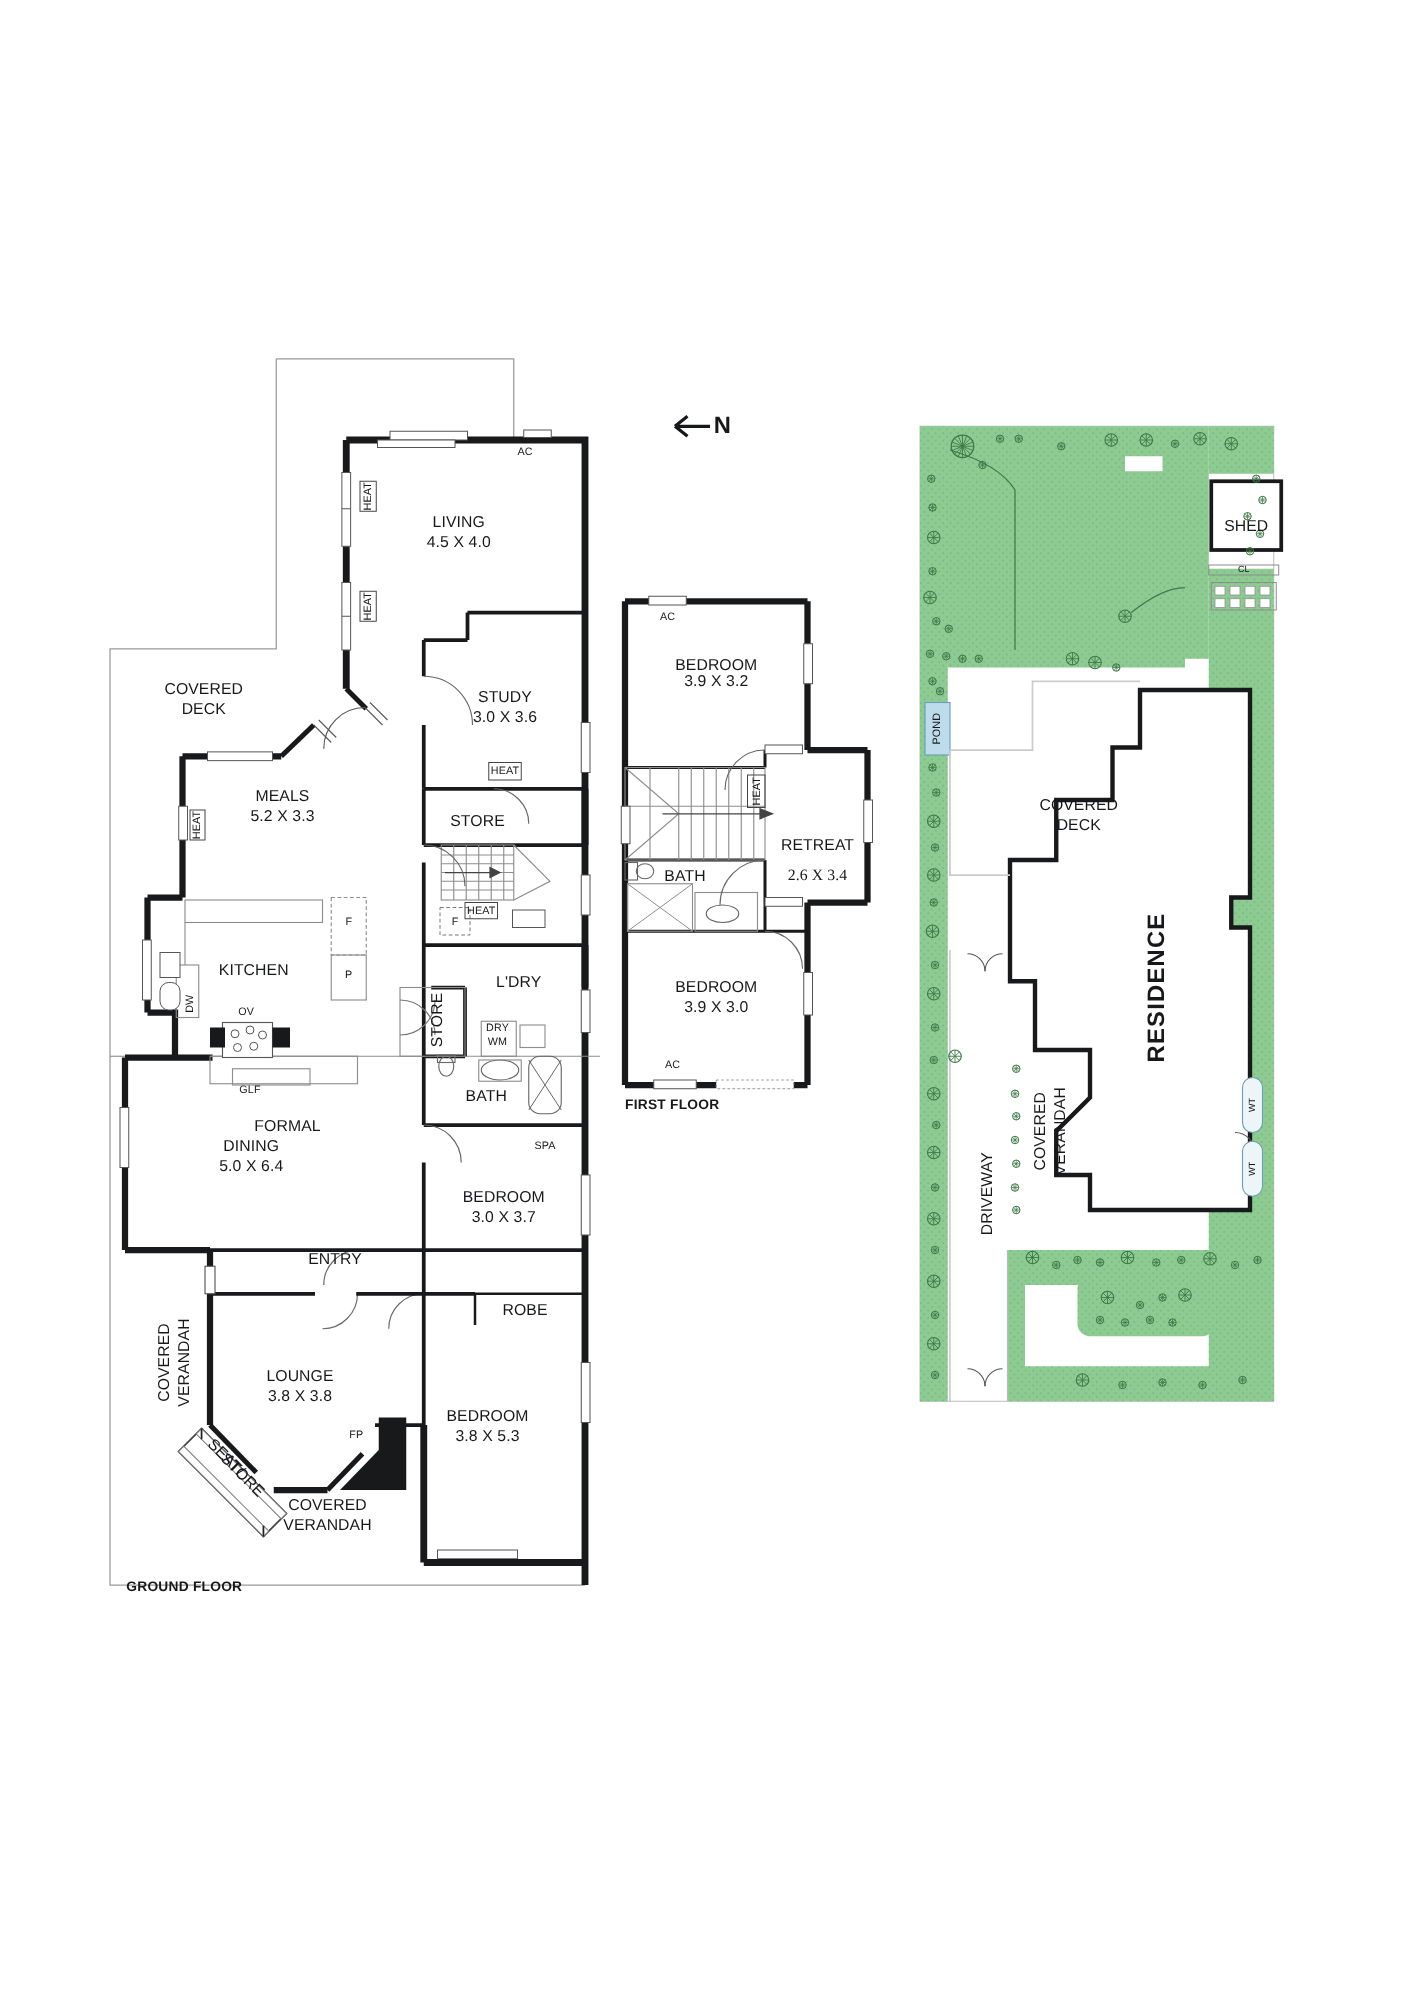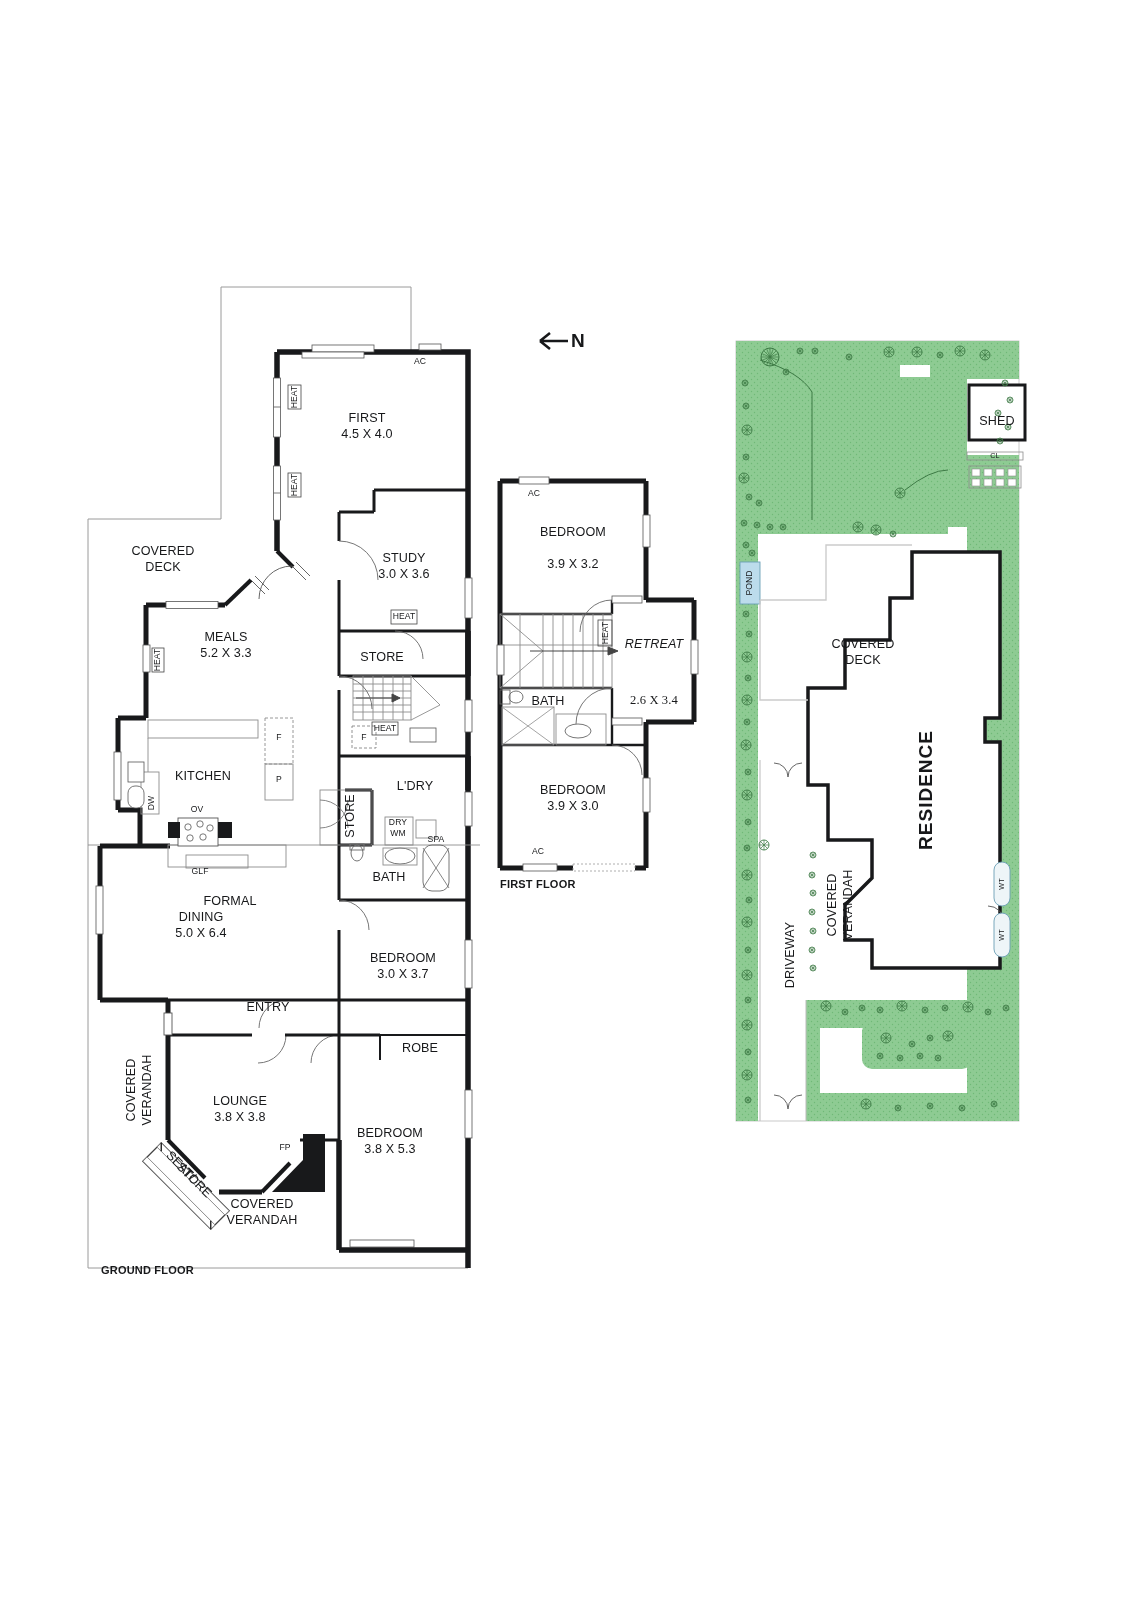--- a/index.html
+++ b/index.html
@@ -504,41 +504,41 @@
       <use href="#shrubS" x="994" y="1104"></use>
     </g>
   </g>
 </svg>
 
 <div class="lbl northlabel ctr" style="left:578px;top:341px;">N</div>
 <svg style="position:absolute;left:534px;top:330px;width:36px;height:22px;" viewBox="0 0 36 22">
   <path d="M34,11 L6,11 M6,11 L16,3 M6,11 L16,19" stroke="#17181a" stroke-width="2.6" fill="none"></path>
 </svg>
 
-<div class="lbl room ctr" style="left:367px;top:418px;">FIRST</div>
+<div class="lbl room ctr" style="left:367px;top:418px;">LIVING</div>
 <div class="lbl room ctr" style="left:367px;top:434px;">4.5 X 4.0</div>
 
 <div class="lbl room ctr" style="left:404px;top:558px;">STUDY</div>
 <div class="lbl room ctr" style="left:404px;top:574px;">3.0 X 3.6</div>
 
 <div class="lbl room ctr" style="left:382px;top:657px;">STORE</div>
 
 <div class="lbl room ctr" style="left:163px;top:551px;">COVERED</div>
 <div class="lbl room ctr" style="left:163px;top:567px;">DECK</div>
 
 <div class="lbl room ctr" style="left:226px;top:637px;">MEALS</div>
 <div class="lbl room ctr" style="left:226px;top:653px;">5.2 X 3.3</div>
 
 <div class="lbl room ctr" style="left:203px;top:776px;">KITCHEN</div>
 
 <div class="lbl room ctr" style="left:395px;top:786px;margin-left:20px;">L'DRY</div>
 <div class="lbl room rot90" style="left:350px;top:816px;">STORE</div>
 
 <div class="lbl room ctr" style="left:389px;top:877px;">BATH</div>
-<div class="lbl small ctr" style="left:436px;top:840px;">SPA</div>
+<div class="lbl small ctr" style="left:436px;top:917px;">SPA</div>
 
 <div class="lbl room ctr" style="left:201px;top:901px;margin-left:29px;">FORMAL</div>
 <div class="lbl room ctr" style="left:201px;top:917px;">DINING</div>
 <div class="lbl room ctr" style="left:201px;top:933px;">5.0 X 6.4</div>
 
 <div class="lbl room ctr" style="left:403px;top:958px;">BEDROOM</div>
 <div class="lbl room ctr" style="left:403px;top:974px;">3.0 X 3.7</div>
 
 <div class="lbl room ctr" style="left:228px;top:1007px;margin-left:40px;">ENTRY</div>
 <div class="lbl room ctr" style="left:420px;top:1048px;">ROBE</div>
@@ -570,23 +570,23 @@
 <div class="lbl small ctr" style="left:420px;top:362px;">AC</div>
 <div class="lbl small rot90" style="left:295px;top:397px;">HEAT</div>
 <div class="lbl small rot90" style="left:295px;top:485px;">HEAT</div>
 <div class="lbl small ctr" style="left:404px;top:617px;">HEAT</div>
 <div class="lbl small ctr" style="left:385px;top:729px;">HEAT</div>
 <div class="lbl small rot90" style="left:158px;top:660px;">HEAT</div>
 
 <div class="lbl floorlabel" style="left:101px;top:1264px;text-align:left;">GROUND FLOOR</div>
 
 <div class="lbl room ctr" style="left:573px;top:532px;">BEDROOM</div>
-<div class="lbl room ctr" style="left:573px;top:564px;text-align:center;">3.9 X 3.2</div>
-
-<div class="lbl room ctr" style="left:654px;top:644px;font-style:italic;">RETREAT</div>
+<div class="lbl room ctr" style="left:573px;top:545px;text-align:center;">3.9 X 3.2</div>
+
+<div class="lbl room ctr" style="left:654px;top:676px;">RETREAT</div>
 <div class="lbl room ctr" style="left:654px;top:700px;font-family:Liberation Serif, serif;">2.6 X 3.4</div>
 
 <div class="lbl room ctr" style="left:548px;top:701px;">BATH</div>
 
 <div class="lbl room ctr" style="left:573px;top:790px;">BEDROOM</div>
 <div class="lbl room ctr" style="left:573px;top:806px;">3.9 X 3.0</div>
 
 <div class="lbl small ctr" style="left:534px;top:494px;">AC</div>
 <div class="lbl small ctr" style="left:538px;top:852px;">AC</div>
 <div class="lbl small rot90" style="left:606px;top:633px;">HEAT</div>

